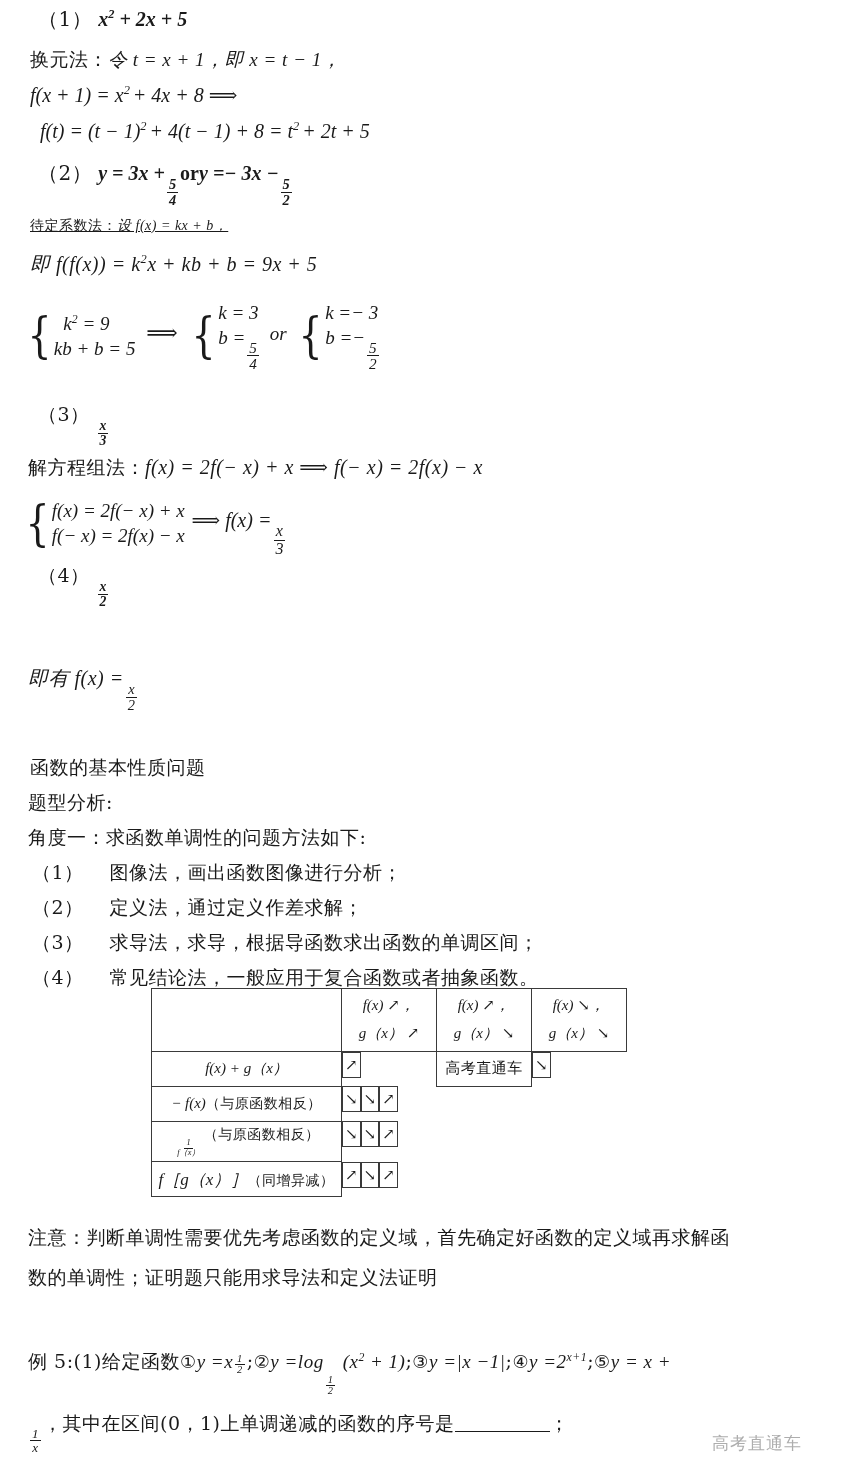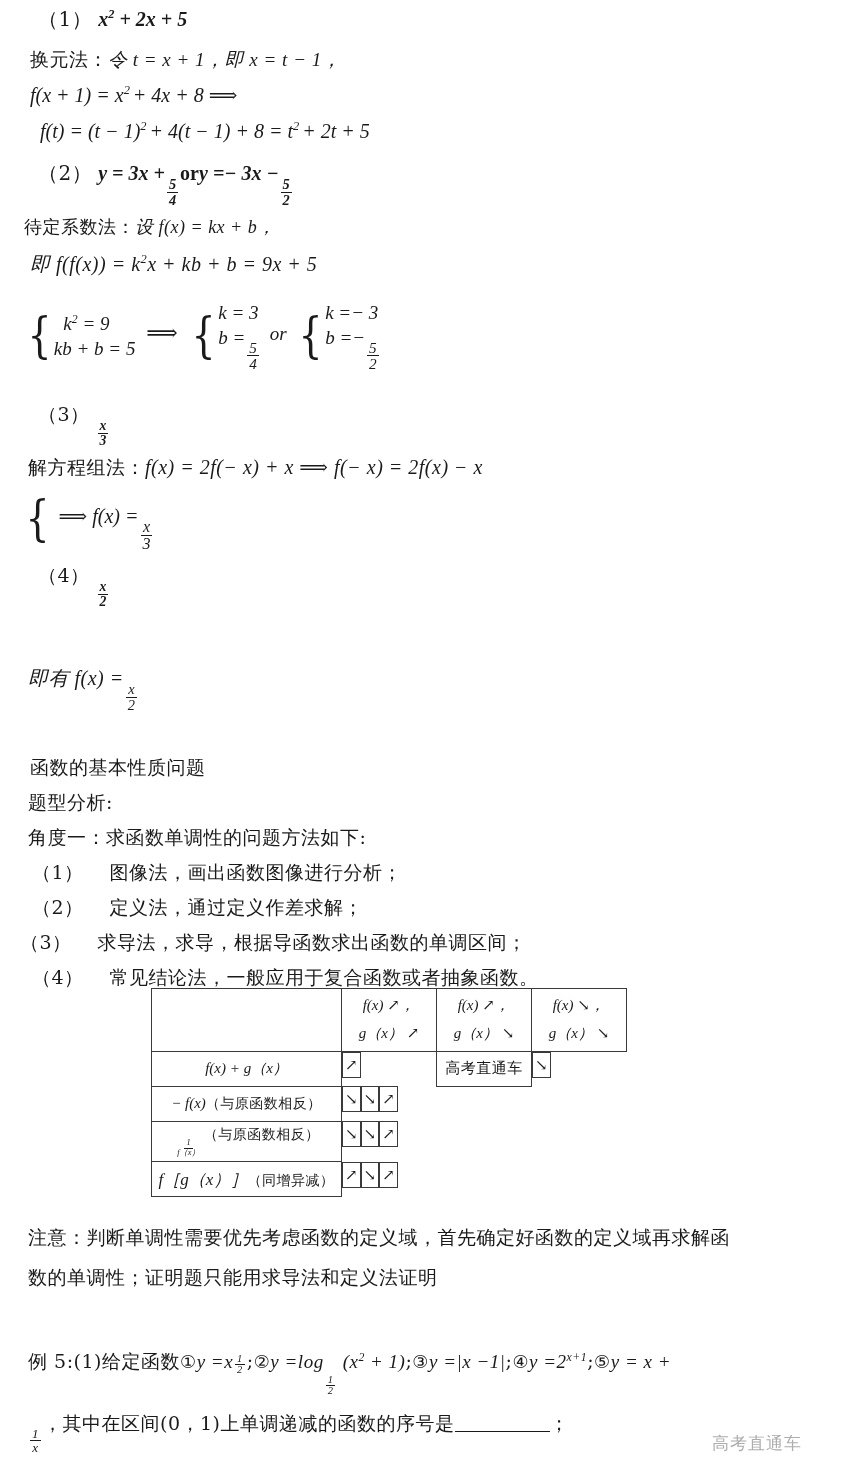--- a/index.html
+++ b/index.html
@@ -172,21 +172,21 @@
   <div class="line" style="left:38px; top:163px; font-size:20px;">
     <span class="cn">（2）</span><span class="mathit bold" style="margin-left:6px;"><span>y = 3x +</span><span class="frac bold">
           <span class="num">5</span>
           <span class="den">4</span>
         </span><span class="mathup">or</span><span>y =− 3x −</span><span class="frac bold">
           <span class="num">5</span>
           <span class="den">2</span>
         </span></span>
   </div>
 
-  <div class="line cn" style="left:24px; top:218px; font-size:18px;">
+  <div class="line cn" style="left:30px; top:218px; font-size:14px;text-decoration:underline;">
     <span>待定系数法：</span><span class="mathit">设 f(x) = kx + b，</span>
   </div>
 
   <div class="line cn" style="left:30px; top:253px; font-size:20px;">
     <span class="mathit">即 f(f(x)) = k</span><sup class="e mathit">2</sup><span class="mathit">x + kb + b = 9x + 5</span>
   </div>
 
   <div class="line" style="left:24px; top:300px; font-size:19px;">
     <span class="system">
       <span class="brace">{</span>
@@ -226,20 +226,24 @@
       </span>
   </div>
 
   <div class="line cn" style="left:28px; top:457px; font-size:19px;">
     <span>解方程组法：</span><span class="mathit" style="font-size:20px;">f(x) = 2f(− x) + x ⟹ f(− x) = 2f(x) − x</span>
   </div>
 
   <div class="line" style="left:22px; top:498px; font-size:19px;">
     <span class="system">
       <span class="brace">{</span>
+      <span class="rows mathit">
+        <span>f(x) = 2f(− x) + x</span>
+        <span>f(− x) = 2f(x) − x</span>
+      </span>
     </span>
     <span class="mathit" style="font-size:20px; margin-left:2px;"><span>⟹ f(x) =</span><span class="frac big">
           <span class="num">x</span>
           <span class="den">3</span>
         </span></span>
   </div>
 
   <div class="line" style="left:38px; top:566px; font-size:19px;">
     <span class="cn">（4）</span><span class="frac bold mathit" style="margin-left:8px; font-size:19px;">
         <span class="num">x</span>
@@ -262,21 +266,21 @@
   <div class="line cn" style="left:28px; top:793px; font-size:19px;">题型分析:</div>
 
   <div class="line cn" style="left:28px; top:828px; font-size:19px;">角度一：求函数单调性的问题方法如下:</div>
 
   <div class="line cn" style="left:32px; top:863px; font-size:19px;">
     <span>（1）</span><span style="display:inline-block; width:26px;"></span><span>图像法，画出函数图像进行分析；</span>
   </div>
   <div class="line cn" style="left:32px; top:898px; font-size:19px;">
     <span>（2）</span><span style="display:inline-block; width:26px;"></span><span>定义法，通过定义作差求解；</span>
   </div>
-  <div class="line cn" style="left:20px; top:933px; font-size:19px;">
+  <div class="line cn" style="left:32px; top:933px; font-size:19px;">
     <span>（3）</span><span style="display:inline-block; width:26px;"></span><span>求导法，求导，根据导函数求出函数的单调区间；</span>
   </div>
   <div class="line cn" style="left:32px; top:968px; font-size:19px;">
     <span>（4）</span><span style="display:inline-block; width:26px;"></span><span>常见结论法，一般应用于复合函数或者抽象函数。</span>
   </div>
 
   <table class="mono-table" style="left:151px; top:988px; width:475px;">
     <colgroup>
       <col style="width:190px">
       <col style="width:95px">

